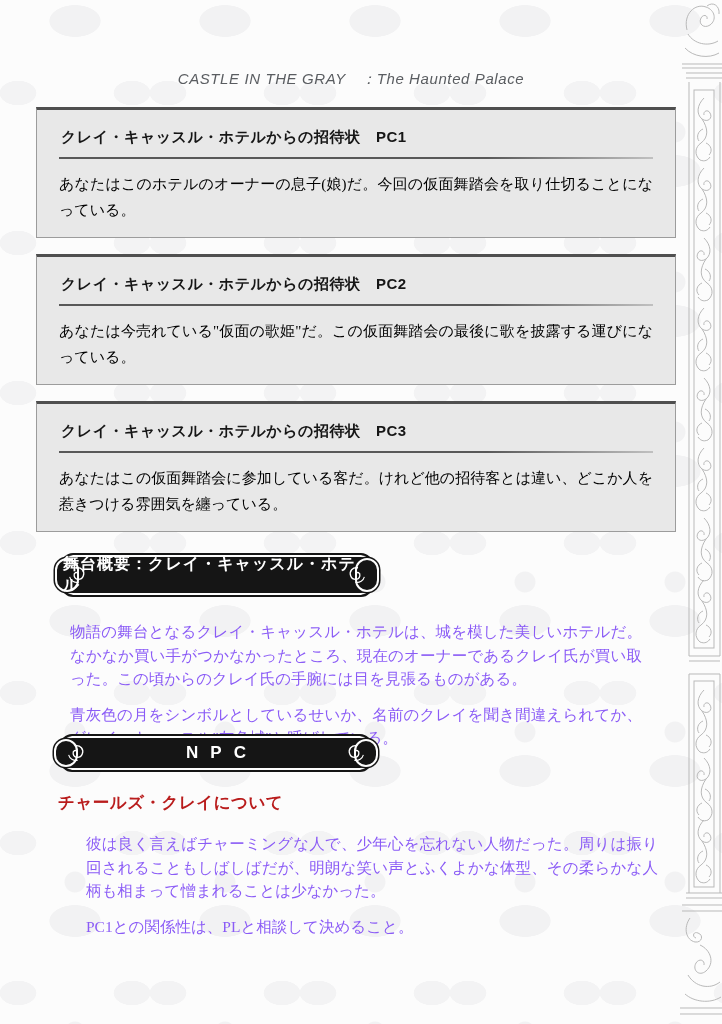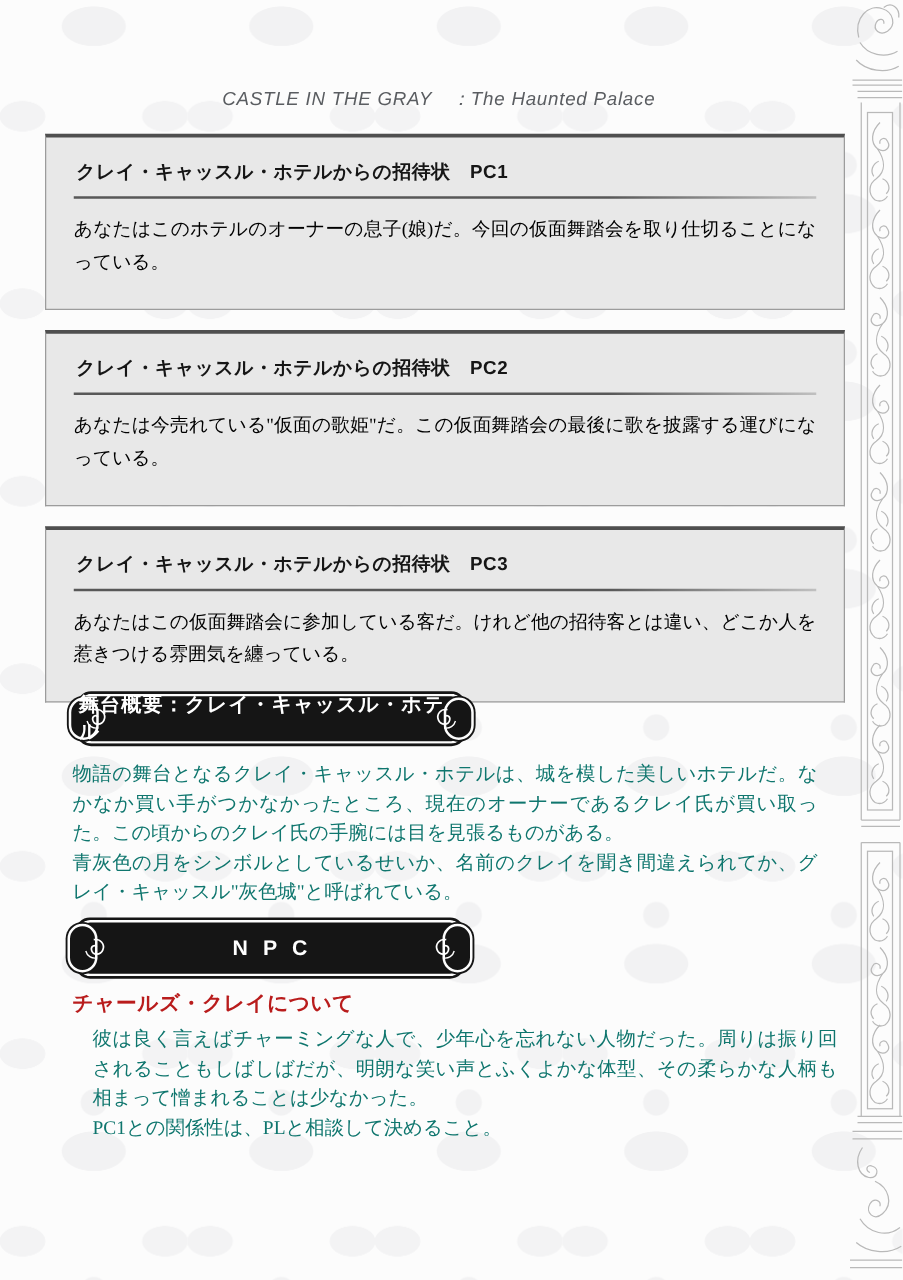--- a/index.html
+++ b/index.html
@@ -16,21 +16,21 @@
   }
   .header-line{
     position:absolute;top:70px;left:36px;width:630px;
     text-align:center;font-style:italic;font-size:15px;
     color:#5a5d61;letter-spacing:.6px;
   }
   .invites{position:absolute;top:107px;left:36px;width:640px;}
   .invite-box{
     box-sizing:border-box;width:640px;min-height:127px;margin-bottom:16px;
     background:#e8e8e8;border:1px solid #9c9c9c;border-top:3px solid #4f4f4f;
-    padding:12px 22px 24px;
+    padding:12px 22px 14px;
   }
   .invite-title{
     font-weight:bold;font-size:15px;color:#161616;
     padding:6px 0 10px 2px;letter-spacing:.5px;
   }
   .invite-divider{
     height:2px;background:linear-gradient(to right,#585858 72%,#c0c0c0);
     margin-bottom:13px;
   }
   .invite-body{
@@ -49,31 +49,31 @@
     background:#151515;border:2px solid #fdfdfd;border-radius:14px;
     box-shadow:0 0 0 1.5px #151515;box-sizing:border-box;
   }
   .banner::before{left:-8px;}
   .banner::after{right:-8px;}
   .banner .label{position:relative;z-index:2;}
   .swirl{position:absolute;z-index:3;top:50%;width:20px;height:20px;}
   .swirl.left{left:3px;transform:translateY(-50%);}
   .swirl.right{right:3px;transform:translateY(-50%) scale(-1,1);}
   .stage-banner{left:61px;top:553px;width:312px;height:44px;font-size:16px;letter-spacing:1px;}
-  .npc-banner{left:60px;top:734px;width:312px;height:49px;font-size:17px;}
+  .npc-banner{left:60px;top:734px;width:312px;height:38px;font-size:17px;}
   .npc-banner .label{letter-spacing:12px;margin-right:-12px;}
   .stage-text{position:absolute;left:58px;top:608px;width:596px;}
   .npc-heading{
     position:absolute;left:58px;top:792px;
     font-weight:bold;font-size:16.5px;color:#b91c1c;letter-spacing:.5px;
   }
   .npc-text{position:absolute;left:74px;top:820px;width:596px;}
   .para{
-    margin:0;font-family:"Liberation Serif",serif;
-    font-size:15.5px;line-height:23.5px;color:#0f766e;text-align:justify;
+    margin:12px;font-family:"Liberation Serif",serif;
+    font-size:15.5px;line-height:23.5px;color:#8b5cf6;text-align:justify;
   }
   .side-ornament{position:absolute;left:680px;top:0;width:42px;height:1024px;}
 </style>
 </head>
 <body>
 
 <div class="header-line">CASTLE IN THE GRAY　：The Haunted Palace</div>
 
 <div class="invites">
   <div class="invite-box">

